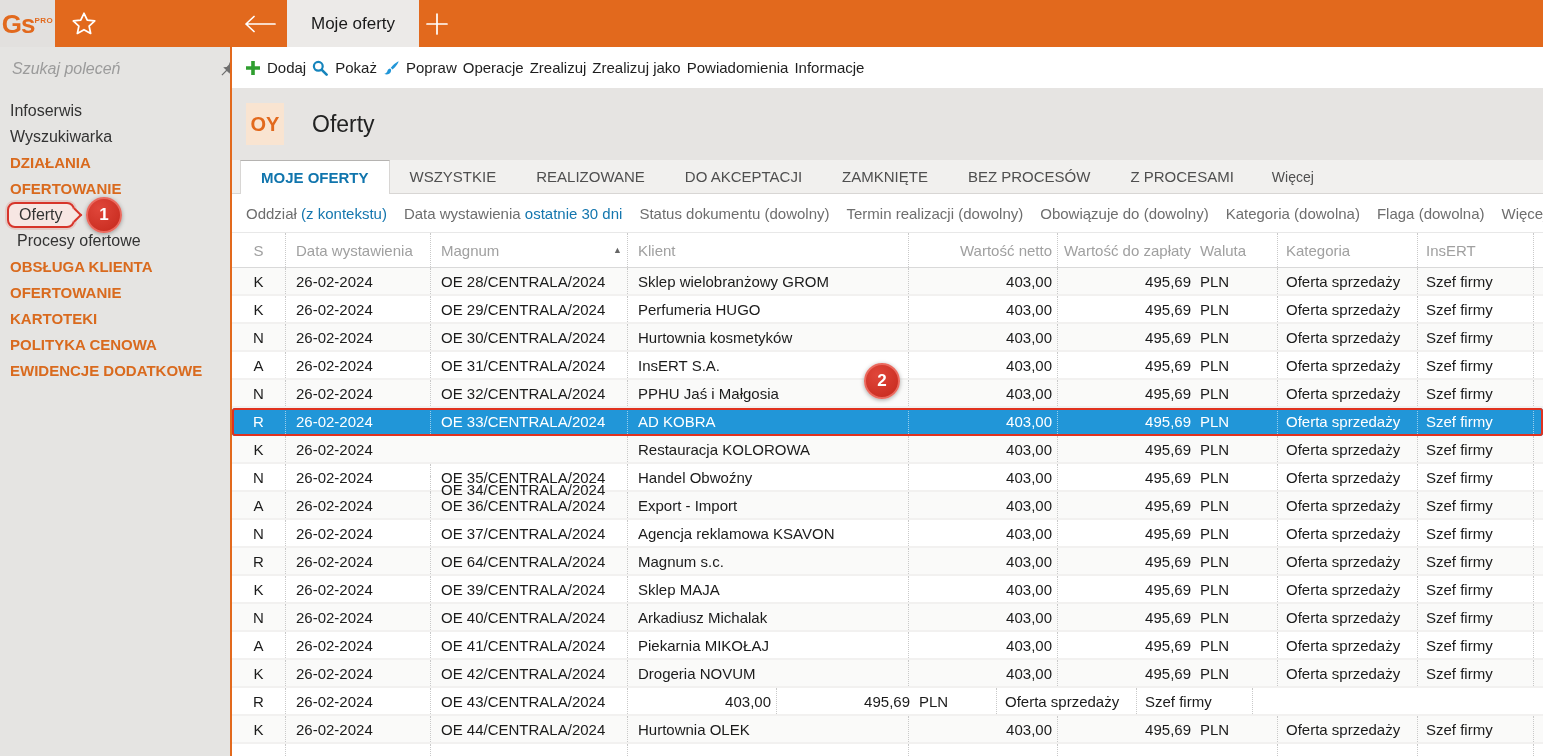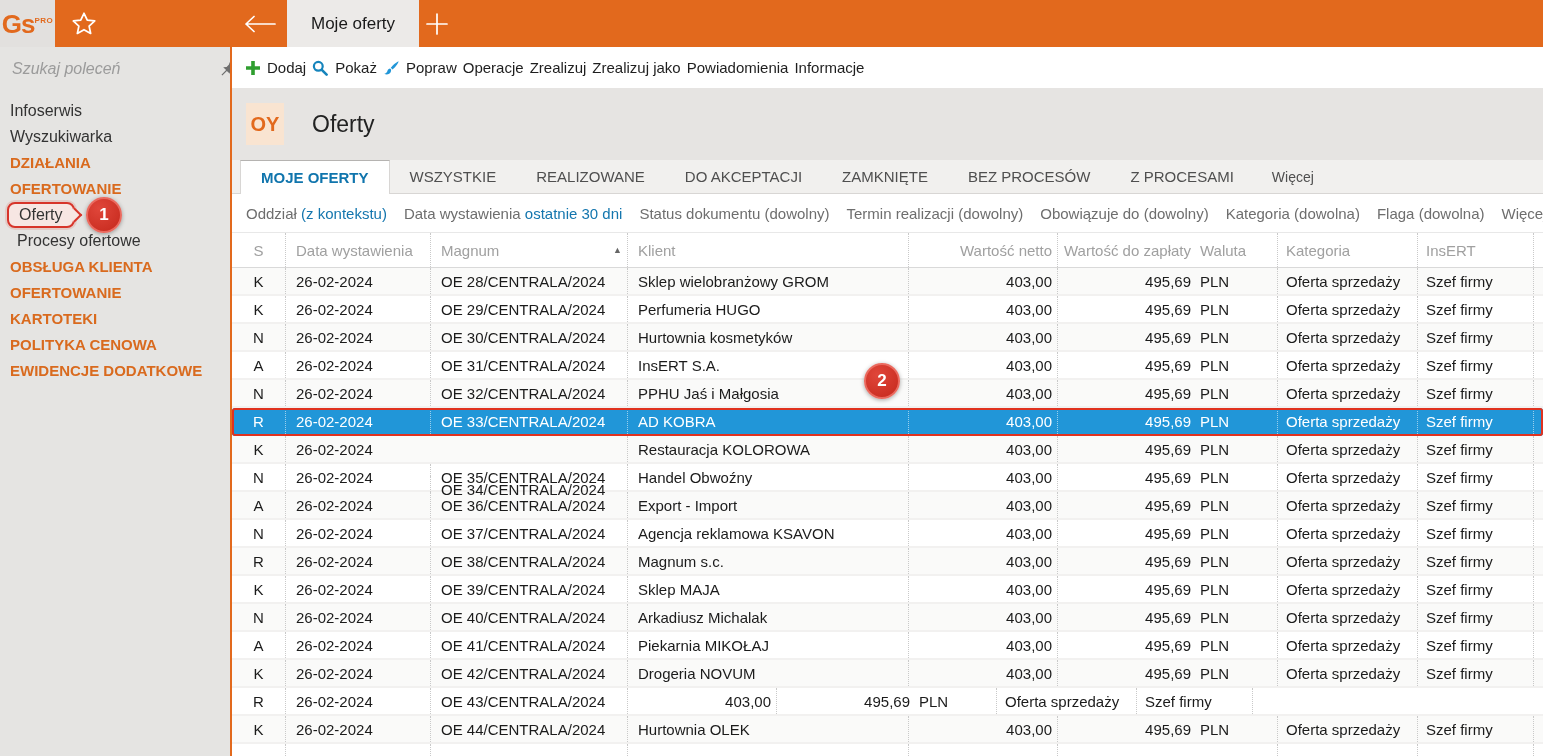--- a/index.html
+++ b/index.html
@@ -363,21 +363,21 @@
         <div class="td sepcol al-r pad-r5" style="width: 149px;">403,00</div>
         <div class="td sepcol al-r pad-r5" style="width: 139px;">495,69</div>
         <div class="td pad-l4" style="width: 81px;">PLN</div>
         <div class="td sepcol pad-l8" style="width: 140px;">Oferta sprzedaży</div>
         <div class="td sepcol pad-l8" style="width: 116px;">Szef firmy</div>
         <div class="td sepcol" style="width: 10px;"></div>
       </div>
       <div class="tr">
         <div class="td al-c" style="width: 53px;">R</div>
         <div class="td sepcol pad-l10" style="width: 145px;">26-02-2024</div>
-        <div class="td sepcol pad-l10" style="width: 197px;">OE 38/CENTRALA/2024</div>
+        <div class="td sepcol pad-l10" style="width: 197px;">OE 64/CENTRALA/2024</div>
         <div class="td sepcol pad-l10" style="width: 281px;">Magnum s.c.</div>
         <div class="td sepcol al-r pad-r5" style="width: 149px;">403,00</div>
         <div class="td sepcol al-r pad-r5" style="width: 139px;">495,69</div>
         <div class="td pad-l4" style="width: 81px;">PLN</div>
         <div class="td sepcol pad-l8" style="width: 140px;">Oferta sprzedaży</div>
         <div class="td sepcol pad-l8" style="width: 116px;">Szef firmy</div>
         <div class="td sepcol" style="width: 10px;"></div>
       </div>
       <div class="tr">
         <div class="td al-c" style="width: 53px;">K</div>

